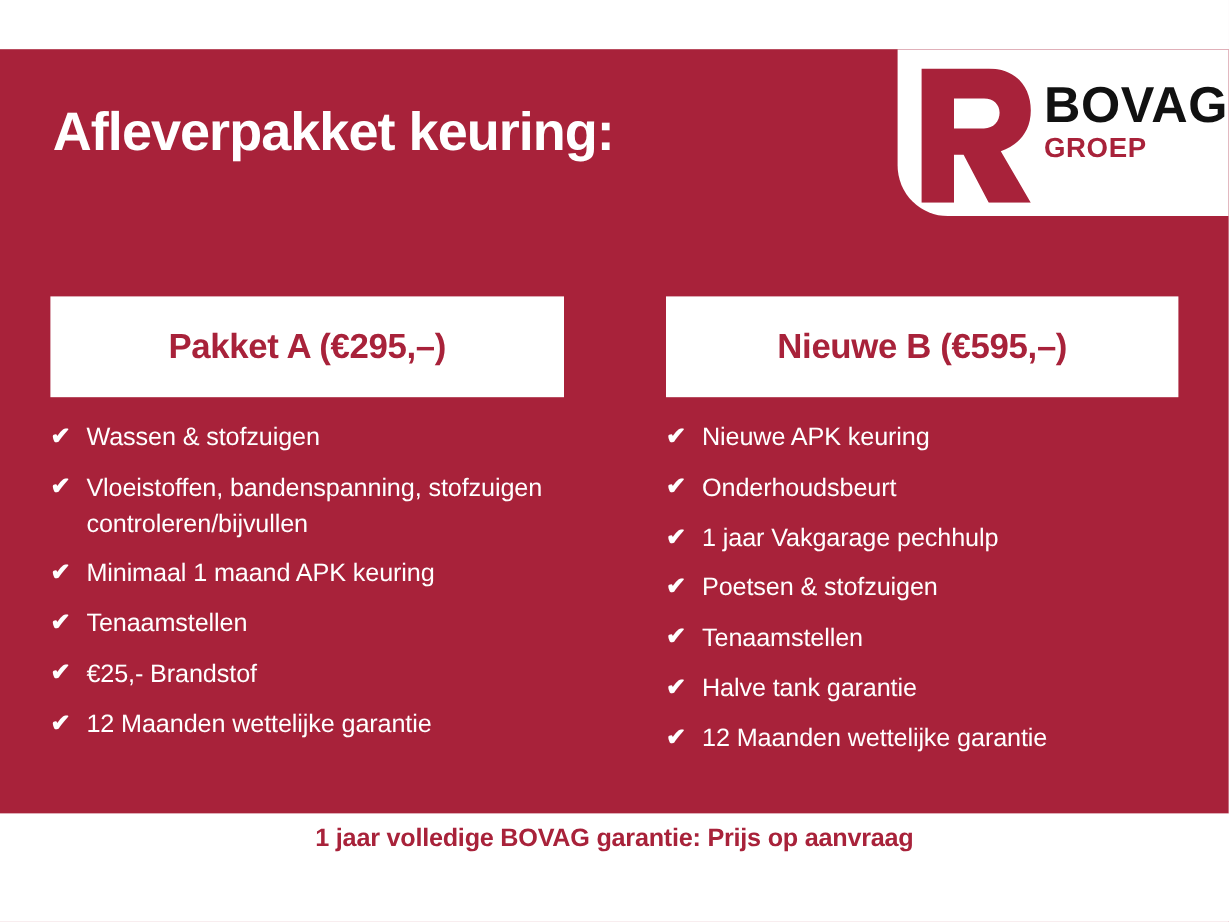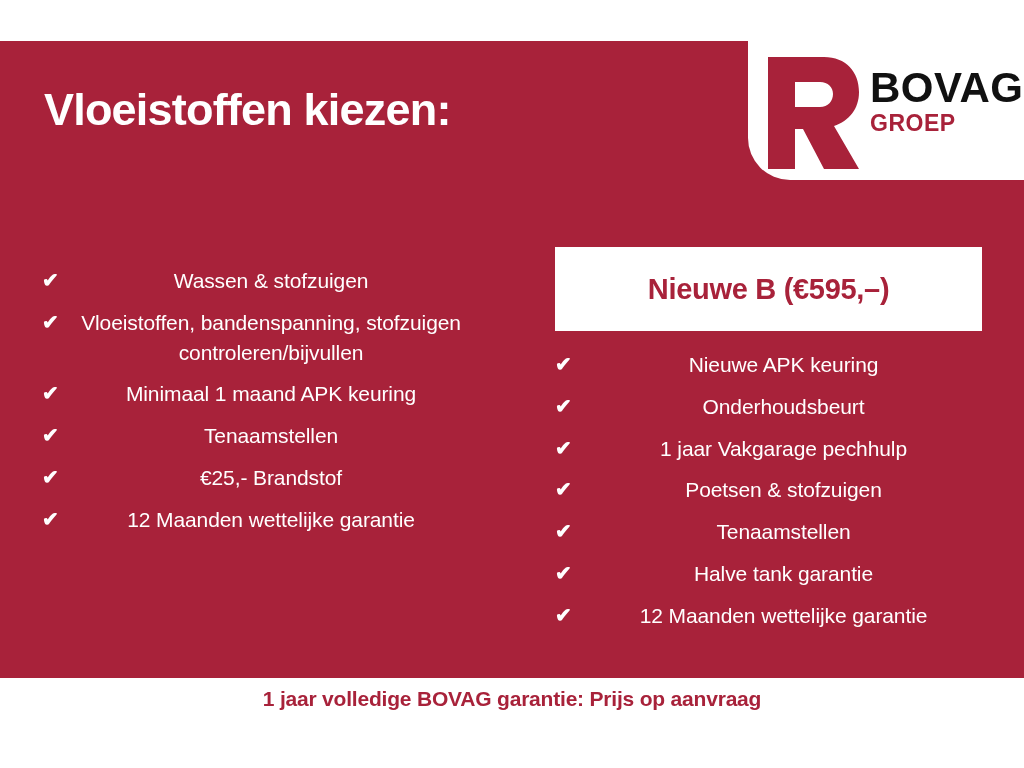--- a/index.html
+++ b/index.html
@@ -132,21 +132,20 @@
   .check {
     flex: 0 0 auto;
     width: 30px;
     color: #ffffff;
     font-size: 20px;
     font-weight: bold;
     line-height: 1.42;
   }
   .feature-text {
     flex: 1 1 auto;
-    text-align: center;
   }
 
   
   .footer {
     position: absolute;
     left: 0;
     top: 678px;
     width: 1024px;
     height: 90px;
     background: #ffffff;
@@ -164,36 +163,37 @@
     letter-spacing: -0.2px;
   }
 </style>
 </head>
 <body>
 
 <div class="canvas">
 
   <div class="red-panel">
 
-    <div class="heading">Vloeistoffen kiezen:</div>
+    <div class="heading">Afleverpakket keuring:</div>
 
     <div class="logo-plate">
       <svg class="logo-mark" viewBox="0 0 98 112" xmlns="http://www.w3.org/2000/svg" aria-hidden="true">
         <path d="M6 0 H62 C84 0 97 15 97 35 C97 52 87 64 72 69 L97 112 H62 L41 72 H33 V112 H6 Z
                  M33 25 V50 H58 C66 50 71 44 71 37 C71 30 66 25 58 25 Z" fill="#a8223a"></path>
       </svg>
       <div class="logo-text">
         <span class="logo-rida">BOVAG</span>
         <span class="logo-groep">GROEP</span>
       </div>
     </div>
 
     <div class="columns">
 
       <div class="col col-a">
+        <div class="pkg-header">Pakket A (€295,–)</div>
         <ul class="feature-list">
           <li class="feature-item">
             <span class="check">✔</span>
             <span class="feature-text">Wassen &amp; stofzuigen</span>
           </li>
           <li class="feature-item">
             <span class="check">✔</span>
             <span class="feature-text">Vloeistoffen, bandenspanning, stofzuigen controleren/bijvullen</span>
           </li>
           <li class="feature-item">

